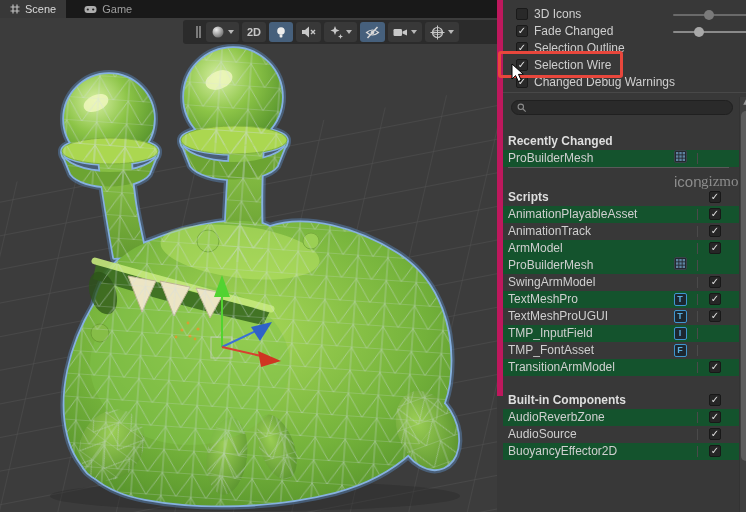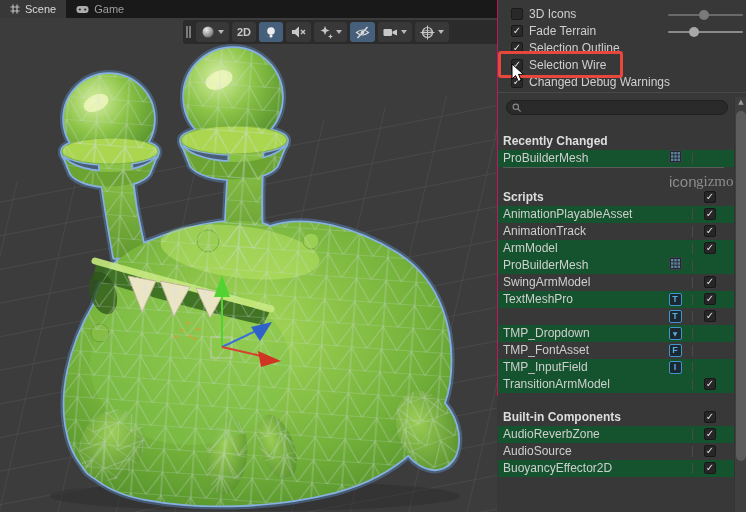--- a/index.html
+++ b/index.html
@@ -3,40 +3,40 @@
 <meta charset="utf-8">
 <style>
   html,body{margin:0;padding:0;width:746px;height:512px;overflow:hidden;
     background:#383838;font-family:"Liberation Sans",sans-serif;
     -webkit-font-smoothing:antialiased;position:relative;}
   *{box-sizing:border-box;}
 
   
   .scene{position:absolute;left:0;top:0;width:497px;height:512px;}
   .tabbar{position:absolute;left:0;top:0;width:100%;height:18px;background:#191919;
-    display:flex;align-items:stretch;z-index:5;}
+    display:flex;align-items:stretch;z-index:5;gap:8px;}
   .tab{display:flex;align-items:center;gap:5px;padding:0 10px;font-size:11px;color:#9f9f9f;}
   .tab.active{background:#383838;color:#dadada;}
   .viewport{position:absolute;left:0;top:18px;width:497px;height:494px;background:#3c3c3c;overflow:hidden;}
   .art{position:absolute;left:0;top:0;}
 
   
   .stoolbar{position:absolute;left:183px;top:2px;width:318px;height:24px;background:#2b2b2b;
-    border-radius:3px;display:flex;align-items:center;padding:0 1px;gap:3px;z-index:6;}
+    border-radius:3px;display:flex;align-items:center;padding:0 11px;gap:3px;z-index:6;}
   .tbtn{height:20px;min-width:24px;background:#383838;border-radius:3px;display:flex;
     align-items:center;justify-content:center;gap:3px;color:#c8c8c8;font-size:11px;
     font-weight:bold;padding:0 5px;flex:0 0 auto;}
   .tbtn.active{background:#46607c;}
   .caret{width:0;height:0;border-left:3.5px solid transparent;border-right:3.5px solid transparent;
     border-top:4px solid #b8b8b8;flex:0 0 auto;}
   .handle{width:5px;height:12px;border-left:2px solid #7a7a7a;border-right:2px solid #7a7a7a;margin:0 2px;flex:0 0 auto;}
 
   
   .panel{position:absolute;left:497px;top:0;width:249px;height:396px;background:#383838;
-    border-left:1px solid #be185d;}
+    border-left:6px solid #be185d;}
   .opt-row{position:relative;height:17px;}
   .cb{position:absolute;left:13px;top:2px;width:12px;height:12px;background:#292929;
     border:1px solid #1a1a1a;border-radius:2px;color:#e2e2e2;font-size:10px;line-height:10px;
     text-align:center;font-family:"DejaVu Sans",sans-serif;}
   .opt-label{position:absolute;left:31px;top:1px;font-size:12px;color:#cfcfcf;white-space:nowrap;}
   .slider-track{position:absolute;left:170px;top:8px;width:75px;height:2px;background:#8a8a8a;border-radius:1px;}
   .slider-knob{position:absolute;top:-4px;width:10px;height:10px;border-radius:50%;background:#a8a8a8;}
   .opt-row.dim .slider-track{background:#6a6a6a;}
   .opt-row.dim .slider-knob{background:#7a7a7a;}
   .pdivider{position:absolute;left:0;top:92px;width:100%;height:1px;background:#484848;}
@@ -295,21 +295,21 @@
   <div id="opts" style="position:relative;padding-top:6px;">
       <div class="opt-row dim">
         <div class="cb"></div>
         <span class="opt-label">3D Icons</span>
         <div class="slider-track">
           <div class="slider-knob" style="left: 31px;"></div>
         </div>
       </div>
       <div class="opt-row">
         <div class="cb">✓</div>
-        <span class="opt-label">Fade Terrain</span>
+        <span class="opt-label">Fade Changed</span>
         <div class="slider-track">
           <div class="slider-knob" style="left: 21.25px;"></div>
         </div>
       </div>
       <div class="opt-row">
         <div class="cb">✓</div>
         <span class="opt-label">Selection Outline</span>
       </div>
       <div class="opt-row">
         <div class="cb">✓</div>
@@ -402,45 +402,39 @@
       </div>
       <div class="lrow alt">
         <span class="nm">TextMeshPro</span>
         <span class="colsep"></span>
         <span class="iconslot">
           <div class="tmpicon">T</div>
         </span>
         <div class="cb13">✓</div>
       </div>
       <div class="lrow">
+        <span class="nm">TextMeshProUGUI</span>
         <span class="colsep"></span>
         <span class="iconslot">
           <div class="tmpicon">T</div>
         </span>
         <div class="cb13">✓</div>
       </div>
       <div class="lrow alt">
-        <span class="nm">TMP_Dropdown</span>
-        <span class="colsep"></span>
-        <span class="iconslot">
-          <div class="tmpicon tri">▼</div>
+        <span class="nm">TMP_InputField</span>
+        <span class="colsep"></span>
+        <span class="iconslot">
+          <div class="tmpicon">I</div>
         </span>
       </div>
       <div class="lrow">
         <span class="nm">TMP_FontAsset</span>
         <span class="colsep"></span>
         <span class="iconslot">
           <div class="tmpicon">F</div>
-        </span>
-      </div>
-      <div class="lrow alt">
-        <span class="nm">TMP_InputField</span>
-        <span class="colsep"></span>
-        <span class="iconslot">
-          <div class="tmpicon">I</div>
         </span>
       </div>
       <div class="lrow alt">
         <span class="nm">TransitionArmModel</span>
         <span class="colsep"></span>
         <div class="cb13">✓</div>
       </div>
       <div class="spacer"></div>
       <div class="lrow hdr">
         <span class="nm">Built-in Components</span>

